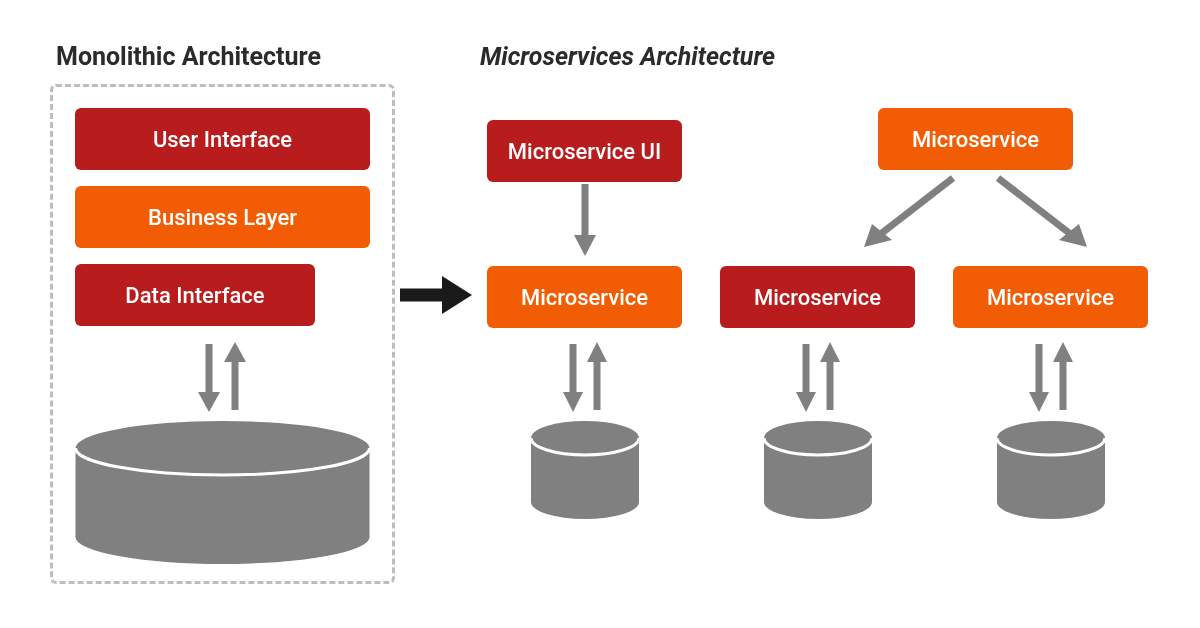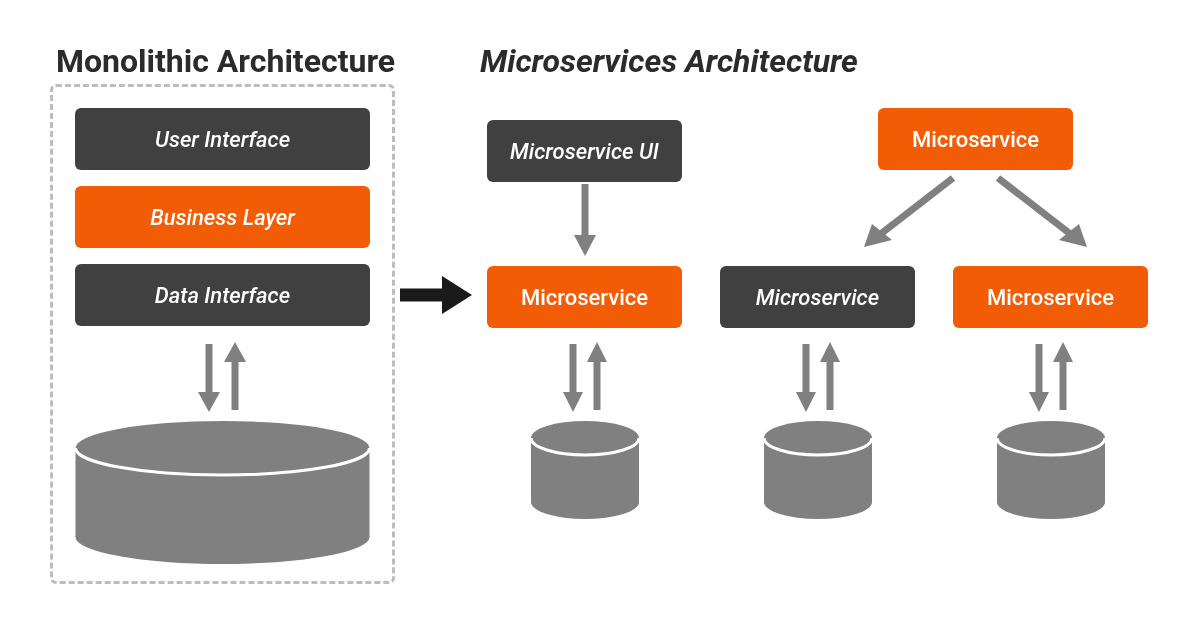--- a/index.html
+++ b/index.html
@@ -6,57 +6,57 @@
   body {
     font-family: -apple-system, BlinkMacSystemFont, "Segoe UI", Roboto, "Helvetica Neue", Arial, sans-serif;
     background: #ffffff;
     width: 1200px;
     height: 628px;
     position: relative;
     overflow: hidden;
   }
   .title {
     position: absolute;
-    font-size: 32px;
+    font-size: 25px;
     font-weight: 700;
     color: #2b2b2b;
   }
   .dashed-box {
     position: absolute;
     border: 3px dashed #bdbdbd;
     border-radius: 6px;
   }
   .layer-box {
     position: absolute;
     color: #ffffff;
     font-size: 22px;
     font-weight: 500;
     display: flex;
     align-items: center;
     justify-content: center;
     border-radius: 6px;
   }
-  .orange-light { background: #404040; font-style: italic; }
+  .orange-light { background: #b91c1c; }
   .orange-dark  { background: #f25c05; }
   .cylinder {
     position: absolute;
   }
   .cylinder svg { display: block; }
 </style>
 </head>
 <body>
 
 <div class="title" style="left:56px; top:42px;">Monolithic Architecture</div>
 <div class="title" style="left:480px; top:42px;font-style:italic;">Microservices Architecture</div>
 
 <div class="dashed-box" style="left:50px; top:84px; width:345px; height:500px;"></div>
 
 <div class="layer-box orange-light" style="left:75px; top:108px; width:295px; height:62px;">User Interface</div>
-<div class="layer-box orange-dark" style="left:75px; top:186px; width:295px; height:62px;font-style:italic;">Business Layer</div>
-<div class="layer-box orange-light" style="left:75px; top:264px; width:295px; height:62px;">Data Interface</div>
+<div class="layer-box orange-dark" style="left:75px; top:186px; width:295px; height:62px;">Business Layer</div>
+<div class="layer-box orange-light" style="left:75px; top:264px; width:240px; height:62px;">Data Interface</div>
 
 <div class="cylinder" style="left:75px; top:420px;">
   <svg width="295" height="145" viewBox="0 0 295 145">
     <ellipse cx="147.5" cy="28" rx="147" ry="27" fill="#808080"></ellipse>
     <rect x="0.5" y="28" width="294" height="89" fill="#808080"></rect>
     <ellipse cx="147.5" cy="117" rx="147" ry="27" fill="#808080"></ellipse>
     <path d="M 0.5 28 A 147 27 0 0 0 294.5 28" fill="none" stroke="#ffffff" stroke-width="3"></path>
   </svg>
 </div>
 

